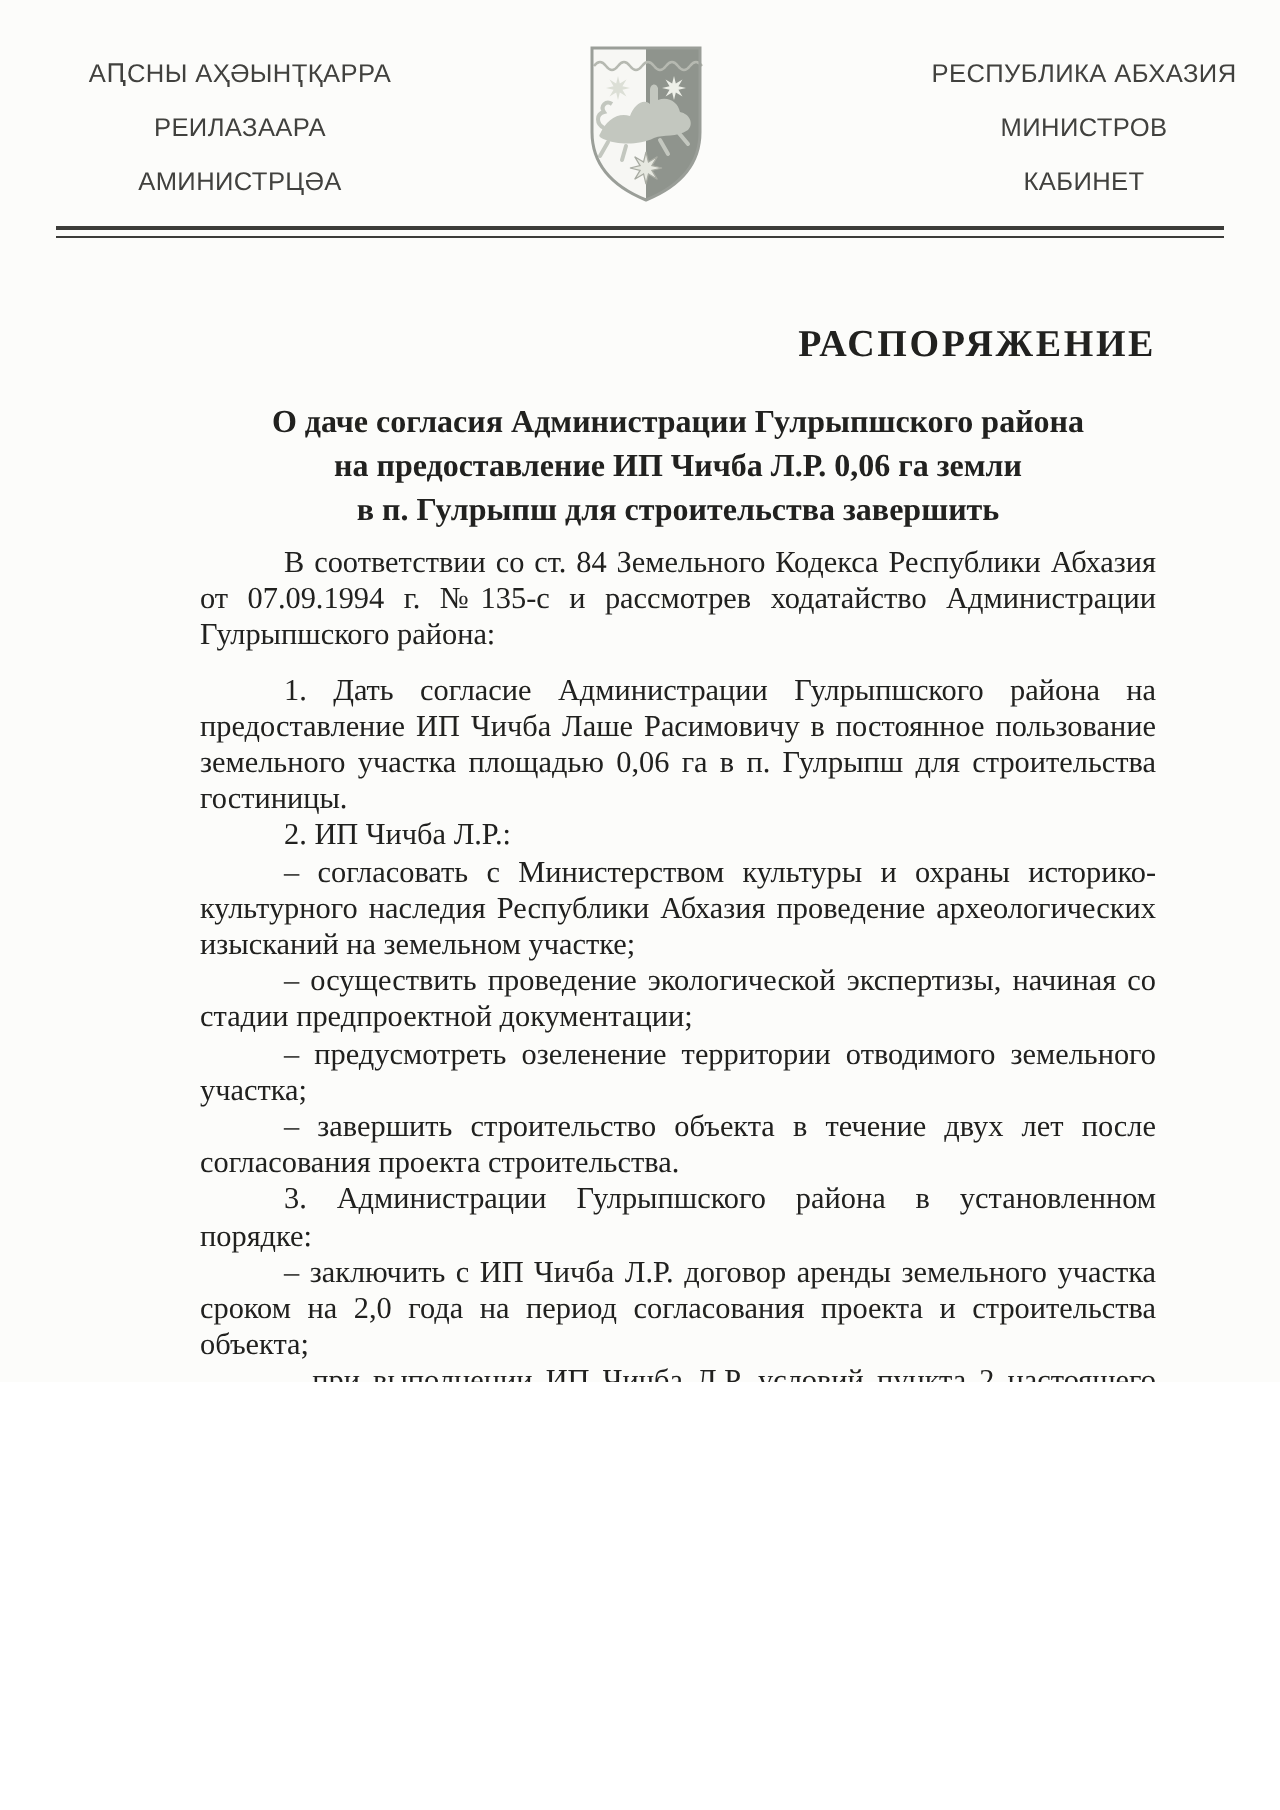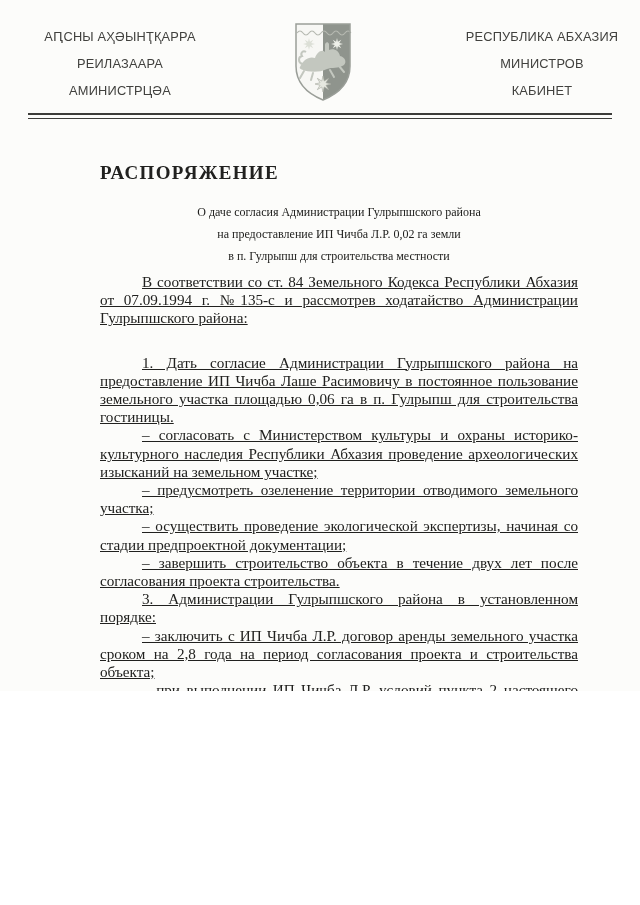--- a/index.html
+++ b/index.html
@@ -45,47 +45,46 @@
     position: absolute;
     top: 113px; left: 28px;
     width: 584px; height: 3px;
     border-top: 2px solid var(--rule);
     border-bottom: 1px solid var(--rule);
   }
   
   .doc-title {
     position: absolute;
     top: 162px; left: 100px; width: 478px;
-    text-align: left;
+    text-align: right;
     font-weight: bold;
     font-size: 19px;
     letter-spacing: 1.3px;
   }
   .doc-subject {
     position: absolute;
     top: 201px; left: 100px; width: 478px;
     text-align: center;
-    font-weight: normal;
-    font-size: 12px;
+    font-weight: bold;
+    font-size: 16px;
     line-height: 22px;
   }
   
   .doc-body {
     position: absolute;
     top: 273px; left: 100px; width: 478px;
     font-size: 15.2px;
     line-height: 18.2px;
     text-align: justify;
-    text-decoration: underline;
   }
   .doc-body p {
     margin: 0;
     text-indent: 42px;
   }
-  .doc-body p.gap-before { margin-top: 26px; }
+  .doc-body p.gap-before { margin-top: 9px; }
 </style>
 </head>
 <body>
 
 <div class="page">
 
   <div class="lh-col lh-left">
     <div>АԤСНЫ АҲӘЫНҬҚАРРА</div>
     <div>РЕИЛАЗААРА</div>
     <div>АМИНИСТРЦӘА</div>
@@ -120,29 +119,30 @@
     <div>МИНИСТРОВ</div>
     <div>КАБИНЕТ</div>
   </div>
 
   <div class="rule"></div>
 
   <div class="doc-title">РАСПОРЯЖЕНИЕ</div>
 
   <div class="doc-subject">
     <div>О даче согласия Администрации Гулрыпшского района</div>
-    <div>на предоставление ИП Чичба Л.Р. 0,02 га земли</div>
-    <div>в п. Гулрыпш для строительства местности</div>
+    <div>на предоставление ИП Чичба Л.Р. 0,06 га земли</div>
+    <div>в п. Гулрыпш для строительства завершить</div>
   </div>
 
   <div class="doc-body">
     <p>В соответствии со ст. 84 Земельного Кодекса Республики Абхазия от 07.09.1994 г. №135-с и рассмотрев ходатайство Администрации Гулрыпшского района:</p>
     <p class="gap-before">1. Дать согласие Администрации Гулрыпшского района на предоставление ИП Чичба Лаше Расимовичу в постоянное пользование земельного участка площадью 0,06 га в п. Гулрыпш для строительства гостиницы.</p>
+    <p>2. ИП Чичба Л.Р.:</p>
     <p>– согласовать с Министерством культуры и охраны историко-культурного наследия Республики Абхазия проведение археологических изысканий на земельном участке;</p>
+    <p>– осуществить проведение экологической экспертизы, начиная со стадии предпроектной документации;</p>
     <p>– предусмотреть озеленение территории отводимого земельного участка;</p>
-    <p>– осуществить проведение экологической экспертизы, начиная со стадии предпроектной документации;</p>
     <p>– завершить строительство объекта в течение двух лет после согласования проекта строительства.</p>
     <p>3. Администрации Гулрыпшского района в установленном порядке:</p>
-    <p>– заключить с ИП Чичба Л.Р. договор аренды земельного участка сроком на 2,8 года на период согласования проекта и строительства объекта;</p>
+    <p>– заключить с ИП Чичба Л.Р. договор аренды земельного участка сроком на 2,0 года на период согласования проекта и строительства объекта;</p>
     <p>– при выполнении ИП Чичба Л.Р. условий пункта 2 настоящего Распоряжения выдать Государственный акт на право пользования землей;</p>
   </div>
 
 </div>
 
 </body></html>

